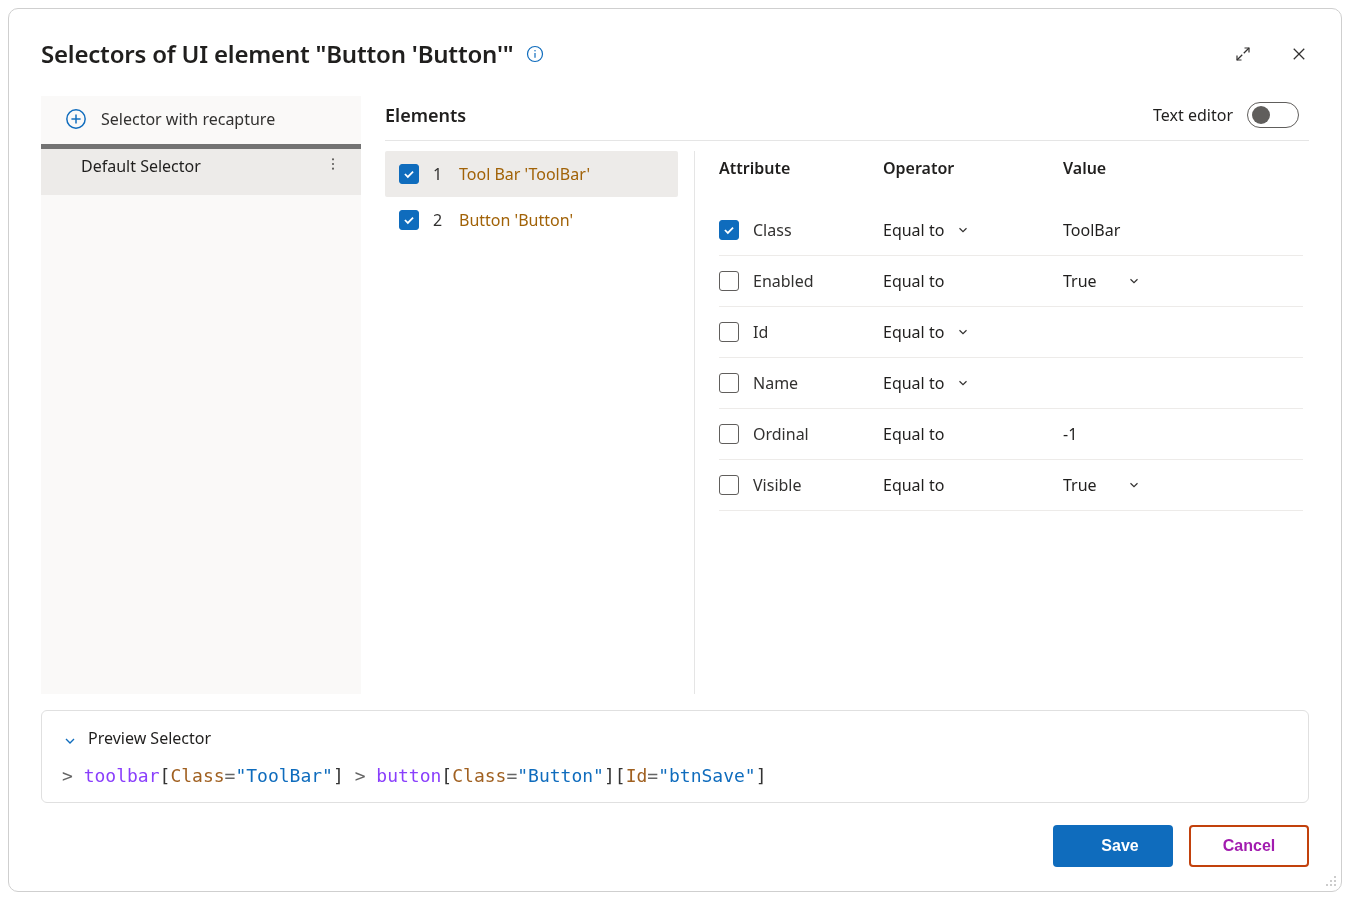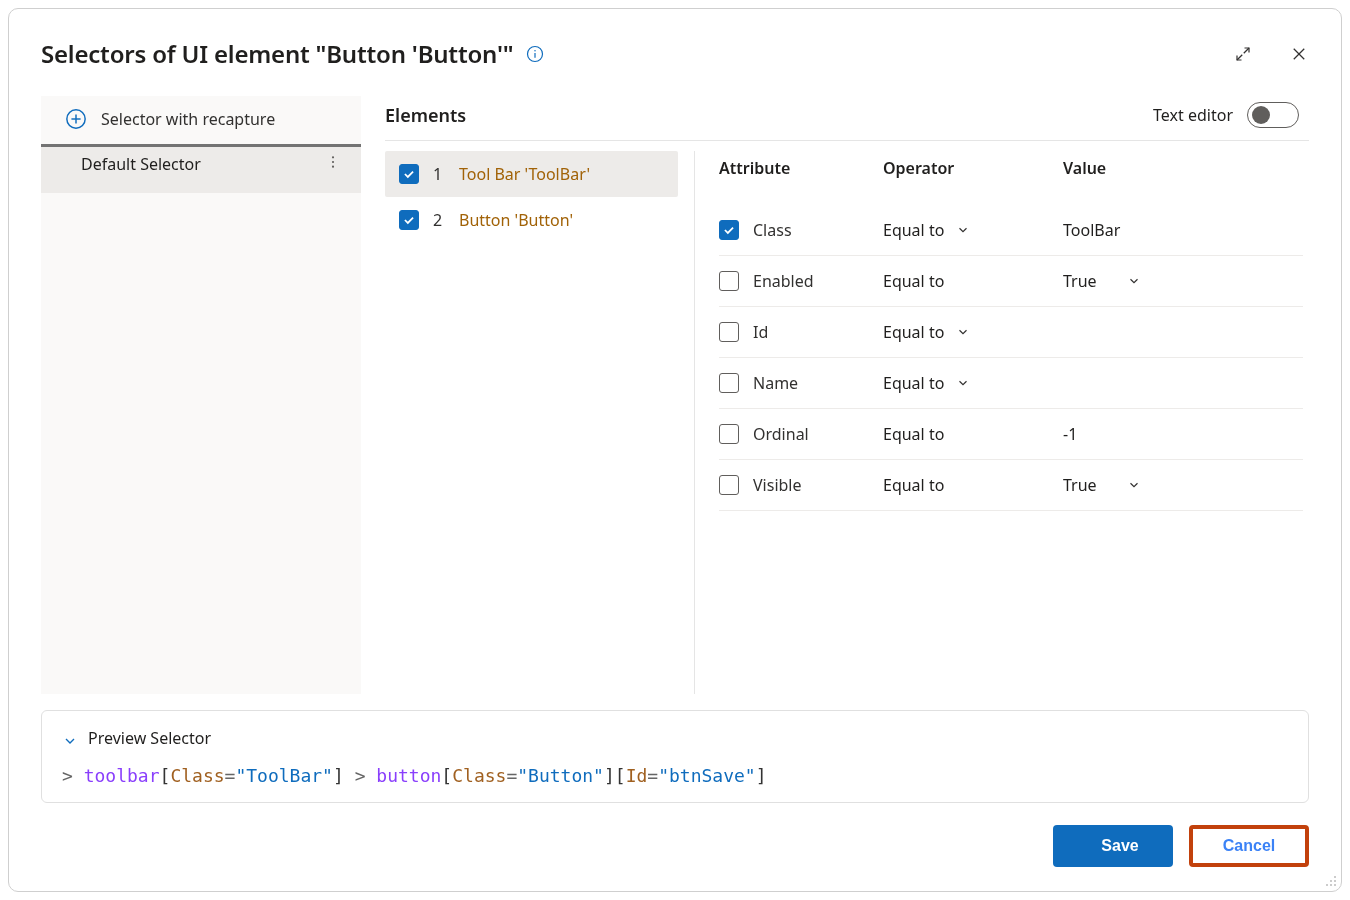--- a/index.html
+++ b/index.html
@@ -12,21 +12,21 @@
   .titlebar { display: flex; align-items: center; justify-content: space-between; margin-bottom: 26px; }
   .titlebar-left { display: flex; align-items: center; gap: 12px; }
   .title { font-size: 24px; font-weight: 600; letter-spacing: -0.2px; }
   .icon-info { width: 18px; height: 18px; color: #0f6cbd; }
   .titlebar-right { display: flex; align-items: center; gap: 36px; }
   .icon-btn { width: 20px; height: 20px; display: inline-flex; align-items: center; justify-content: center; cursor: pointer; color: #323130; }
   .icon-btn svg { width: 18px; height: 18px; }
 
   .main { display: flex; flex: 1 1 auto; min-height: 0; }
   .sidebar { width: 320px; flex: 0 0 320px; background: #faf9f8; border-right: 0; display: flex; flex-direction: column; }
-  .recapture-row { display: flex; align-items: center; gap: 14px; padding: 12px 20px 14px 24px; border-bottom: 3px solid #737373; cursor: pointer; }
+  .recapture-row { display: flex; align-items: center; gap: 14px; padding: 12px 20px 14px 24px; border-bottom: 5px solid #737373; cursor: pointer; }
   .recapture-row .plus { width: 22px; height: 22px; color: #0f6cbd; }
   .recapture-row .lbl { font-size: 16px; color: #323130; }
   .selector-item { display: flex; align-items: center; justify-content: space-between; padding: 2px 16px 14px 40px; background: #edebe9; cursor: pointer; }
   .selector-item .name { font-size: 16px; }
   .selector-item .kebab { color: #605e5c; padding: 4px; }
 
   .content { flex: 1 1 auto; padding: 0 0 0 24px; display: flex; flex-direction: column; }
   .content-head { display: flex; align-items: center; justify-content: space-between; border-bottom: 1px solid #e5e5e5; padding: 6px 10px 12px 0; }
   .content-head h2 { font-size: 18px; font-weight: 600; }
   .toggle-wrap { display: flex; align-items: center; gap: 14px; }
@@ -63,21 +63,21 @@
   .p-gt { color: #666; }
   .p-tag { color: #8a3ffc; }
   .p-attr { color: #a06020; }
   .p-eq { color: #666; }
   .p-str { color: #0f6cbd; }
   .p-br { color: #333; }
 
   .footer { display: flex; justify-content: flex-end; gap: 16px; margin-top: 22px; }
   .btn { min-width: 120px; height: 42px; border-radius: 4px; font-size: 16px; font-weight: 600; cursor: pointer; display: inline-flex; align-items: center; justify-content: center; }
   .btn-primary { background: #0f6cbd; color: #fff; border: none; padding-left: 14px; }
-  .btn-secondary { background: #fff; color: #3b82f6; border: 4px solid #c2410c; }
+  .btn-secondary { background: #fff; color: #a21caf; border: 2px solid #c2410c; }
   .resize-grip { position: absolute; right: 4px; bottom: 4px; width: 12px; height: 12px; color: #bbb; }
 </style>
 </head>
 <body>
 
 <div class="window">
 
   <div class="titlebar">
     <div class="titlebar-left">
       <span class="title">Selectors of UI element "Button 'Button'"</span>

